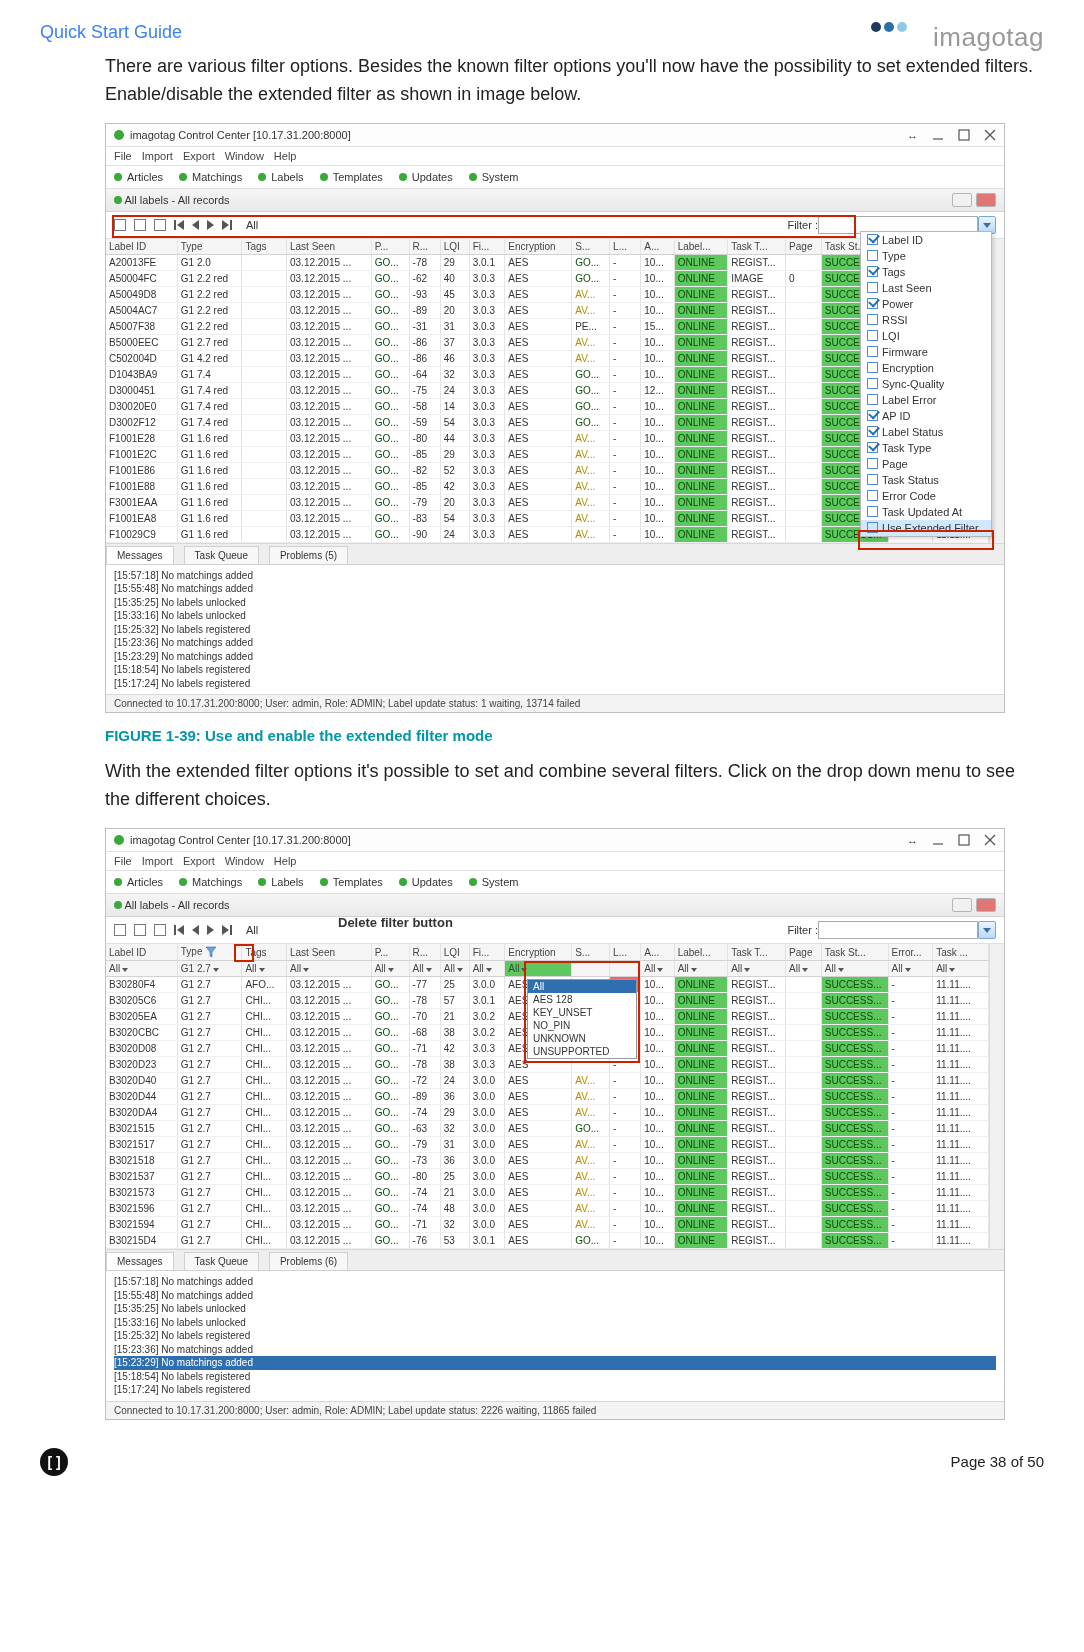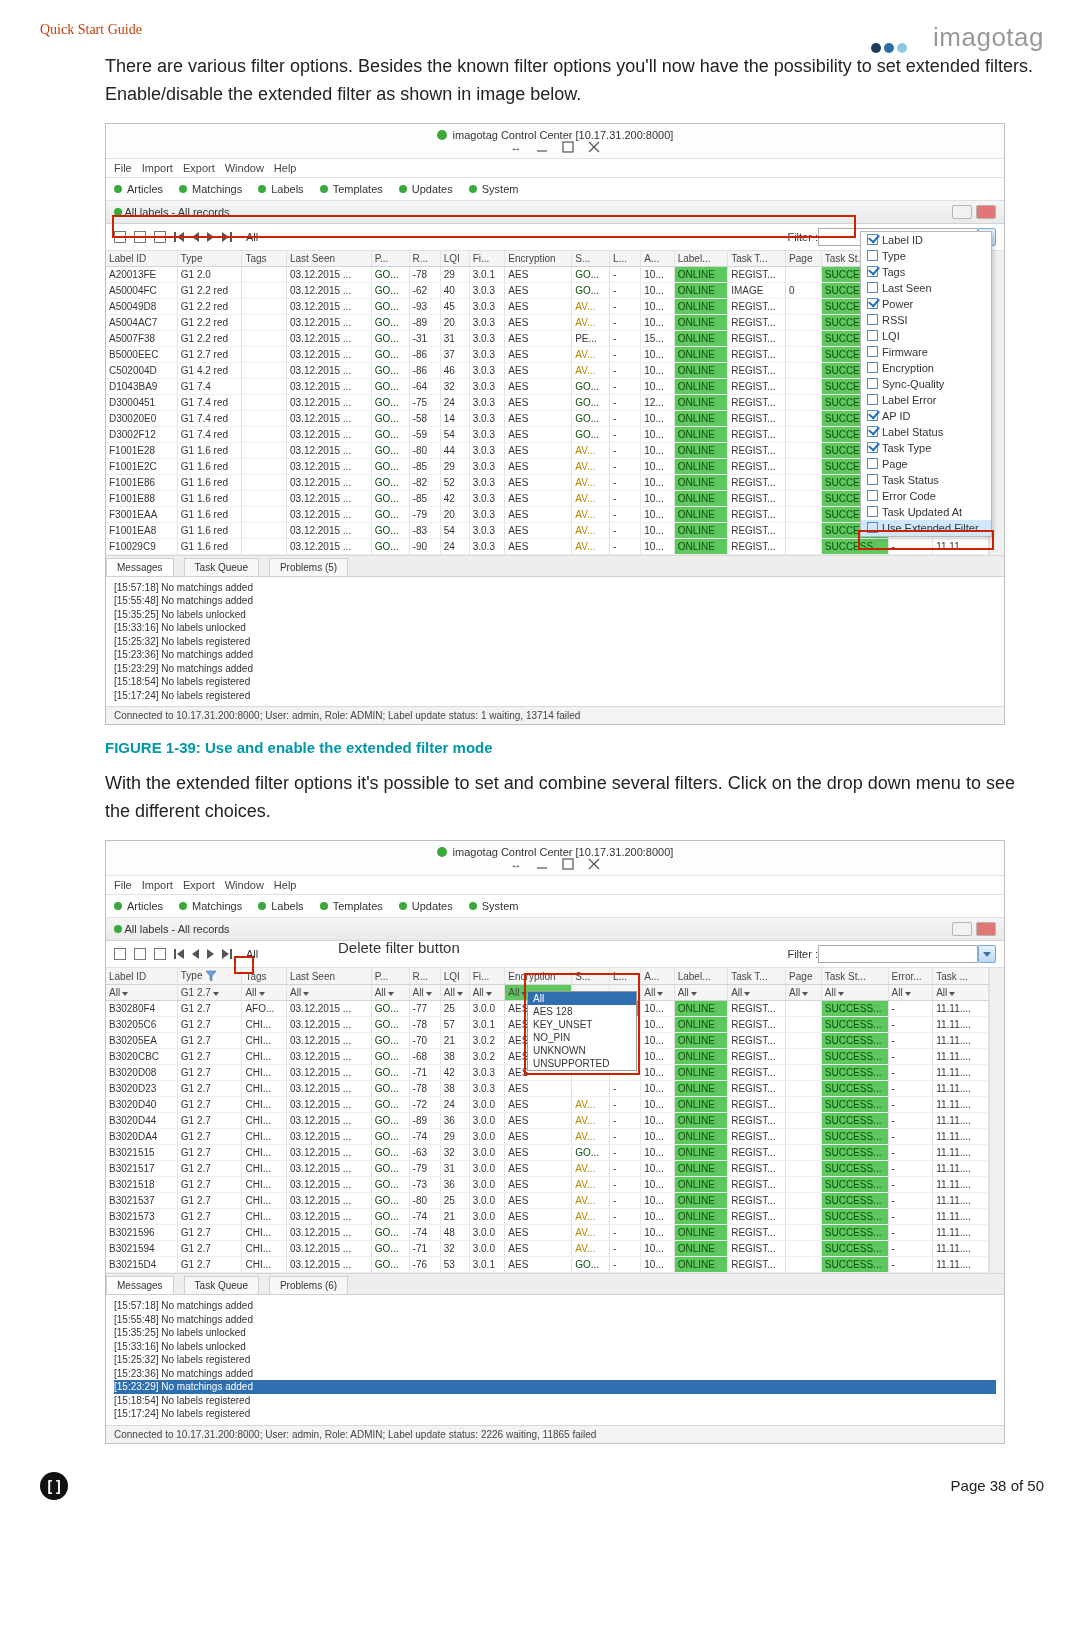--- a/index.html
+++ b/index.html
@@ -19,22 +19,22 @@
     margin:0;
     font-family:Georgia, 'Times New Roman', serif;
     color:var(--text);
     background:#fff;
     width:1084px;
   }
   .page{
     padding:22px 40px 40px 40px;
   }
   .top-row{display:flex;justify-content:space-between;align-items:flex-start;}
-  .qsg{font-family:Liberation Serif, serif;font-size:14px;color:#c2410c}
-  .logo{display:flex;align-items:flex-end;gap:26px;font-family:Arial, sans-serif}
+  .qsg{font-family:Liberation Sans, sans-serif;font-size:18px;color:#3b82f6}
+  .logo{display:flex;align-items:flex-start;gap:26px;font-family:Arial, sans-serif}
   .logo .ses{display:flex;gap:3px;align-items:flex-end}
   .logo .ses span{width:10px;height:10px;border-radius:50%;display:inline-block}
   .logo .ses .d1{background:#1f3a5f}
   .logo .ses .d2{background:#2b6ea8}
   .logo .ses .d3{background:#8fc9e6}
   .logo .word{font-size:26px;letter-spacing:.5px;color:#999;font-weight:300}
   h1.sec{font-family:Georgia, serif;font-size:30px;font-weight:400;margin:75px 0 18px;letter-spacing:.3px}
   h1.sec .num{display:inline-block;width:58px}
   p.body{font-family:Verdana, Arial, sans-serif;font-size:18px;line-height:1.55;margin:0 0 14px 65px}
   .fig-caption{font-family:Verdana, Arial, sans-serif;color:var(--teal);font-weight:700;font-size:15px;margin:14px 0 14px 65px}
@@ -44,21 +44,21 @@
     border:1px solid #bfbfbf;
     background:#fff;
     font-family:"Segoe UI", Arial, sans-serif;
     font-size:11px;
     color:#333;
     width:900px;
     position:relative;
   }
   .titlebar{
     display:flex;align-items:center;justify-content:space-between;
-    padding:5px 8px;border-bottom:1px solid #e0e0e0;background:#fdfdfd;flex-direction:column;
+    padding:5px 8px;border-bottom:1px solid #e0e0e0;background:#fdfdfd;
   }
   .titlebar .left{display:flex;align-items:center;gap:6px}
   .dot{width:10px;height:10px;border-radius:50%;background:var(--dkgreen);display:inline-block}
   .win-ctrls{display:flex;gap:14px;align-items:center}
   .svgicon{width:12px;height:12px;display:inline-block;fill:none;stroke:#555;stroke-width:1.2}
   .menubar{padding:3px 8px;border-bottom:1px solid #e0e0e0;color:#444}
   .menubar span{margin-right:10px}
   .tablinks{padding:5px 8px;display:flex;gap:16px;border-bottom:1px solid #e0e0e0;align-items:center}
   .tablinks .item{display:flex;align-items:center;gap:5px}
   .bullet{width:8px;height:8px;border-radius:50%;background:var(--dkgreen);display:inline-block}
@@ -113,21 +113,21 @@
   .filter-menu .row.last{background:var(--menu-blue)}
   .chk{width:11px;height:11px;border:1px solid #4e8ccc;display:inline-block;position:relative}
   .chk.on::after{content:"";position:absolute;left:1px;top:-1px;width:8px;height:5px;border-left:2px solid #1a6fbf;border-bottom:2px solid #1a6fbf;transform:rotate(-48deg)}
   
   .enc-pop{
     position:absolute;left:421px;top:150px;width:110px;background:#fff;
     border:1px solid #9a9a9a;font-size:10px;z-index:5
   }
   .enc-pop div{padding:1px 5px}
   .enc-pop div.sel{background:#2f6fb0;color:#fff}
-  .del-label{position:absolute;left:232px;top:98px;font-weight:400;font-size:15px}
+  .del-label{position:absolute;left:232px;top:86px;font-weight:700;font-size:13px}
   .funnel{width:12px;height:12px;display:inline-block;vertical-align:middle}
   .hdr-row2 th{padding:1px 3px}
   .tri{display:inline-block;margin-left:2px;border-left:3px solid transparent;border-right:3px solid transparent;border-top:4px solid #555;vertical-align:middle}
   
   .footer{display:flex;justify-content:space-between;align-items:center;margin-top:28px}
   .footer .page-no{font-family:Verdana, Arial, sans-serif;font-size:15px}
   .footer .mark{width:28px;height:28px;border-radius:50%;background:#111;color:#fff;display:flex;align-items:center;justify-content:center;font-family:Arial;font-weight:bold;font-size:14px}
   .scroll-y{width:15px;background:#f0f0f0;border-left:1px solid #ddd}
   .flex{display:flex}
 </style>

